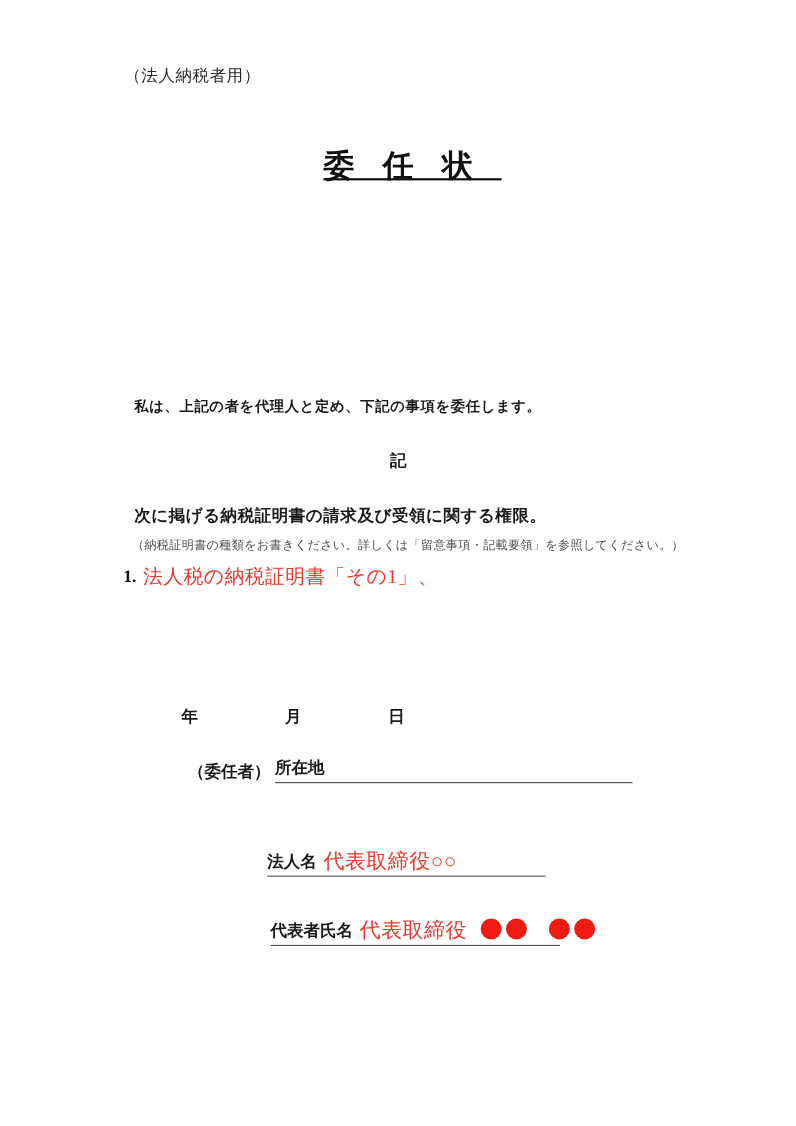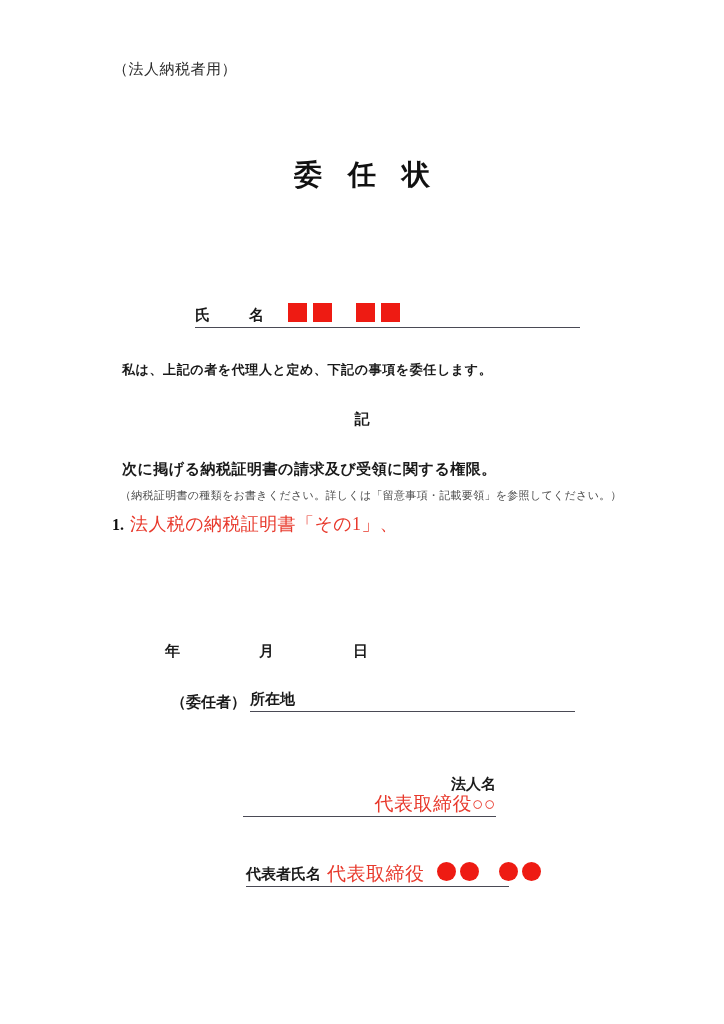--- a/index.html
+++ b/index.html
@@ -25,28 +25,29 @@
     left: 113px;
     top: 60px;
     font-size: 15px;
     letter-spacing: 0.5px;
     color: #2b2b2b;
   }
 
   
   .doc-title {
     left: 0;
-    top: 156px;
+    top: 132px;
     width: 724px;
     text-align: center;
     font-size: 28px;
     font-weight: bold;
     letter-spacing: 26px;
     text-indent: 26px;
     color: #111111;
+    text-decoration: underline;
   }
 
   
   .field-row {
     display: flex;
     align-items: flex-end;
   }
   .field-label {
     font-size: 15px;
     font-weight: bold;
@@ -159,23 +160,23 @@
     font-weight: bold;
     letter-spacing: 32px;
   }
 
   
   .deleg-addr { left: 171px; top: 689px; }
   .deleg-addr .prefix { padding-right: 4px; }
   .deleg-addr .line { width: 325px; display: flex; align-items: flex-start; }
 
   .deleg-corp { left: 243px; top: 774px; }
-  .deleg-corp .line { width: 253px; display: flex; align-items: flex-end; flex-direction: column; }
-
-  .deleg-rep { left: 246px; top: 862px; }
+  .deleg-corp .line { width: 253px; display: flex; align-items: flex-end; }
+
+  .deleg-rep { left: 246px; top: 835px; }
   .deleg-rep .line { width: 263px; display: flex; align-items: flex-end; }
 
   .redact-ci-wrap {
     display: flex;
     align-items: center;
     gap: 5px;
     padding-left: 12px;
     padding-bottom: 3px;
   }
   .redact-ci-grp { display: flex; gap: 4px; }
@@ -190,36 +191,20 @@
 </head>
 <body>
 
 <div id="page">
 
   <div class="abs doc-kind">（法人納税者用）</div>
 
   <div class="abs doc-title">委任状</div>
 
 
-  <div class="abs agent-name field-row">
-    <span class="underlined line">
-      <span class="field-label lbl-sp">氏　名</span>
-      <span class="redact-sq-wrap">
-        <span class="redact-sq-grp">
-          <span class="redact-sq"></span>
-          <span class="redact-sq"></span>
-        </span>
-        <span class="grp-gap"></span>
-        <span class="redact-sq-grp">
-          <span class="redact-sq"></span>
-          <span class="redact-sq"></span>
-        </span>
-      </span>
-    </span>
-  </div>
 
   <div class="abs statement">私は、上記の者を代理人と定め、下記の事項を委任します。</div>
 
   <div class="abs ki-mark">記</div>
 
   <div class="abs clause-head">次に掲げる納税証明書の請求及び受領に関する権限。</div>
   <div class="abs clause-note">（納税証明書の種類をお書きください。詳しくは「留意事項・記載要領」を参照してください。）</div>
 
   <div class="abs item-list">
     <span class="item-num">1.</span>

